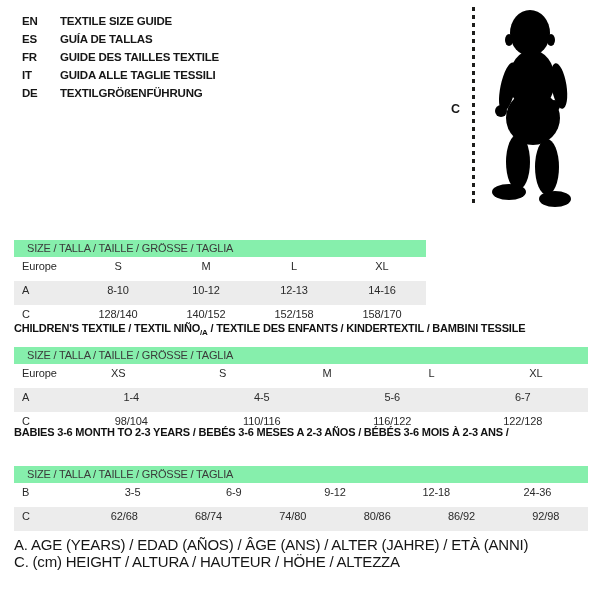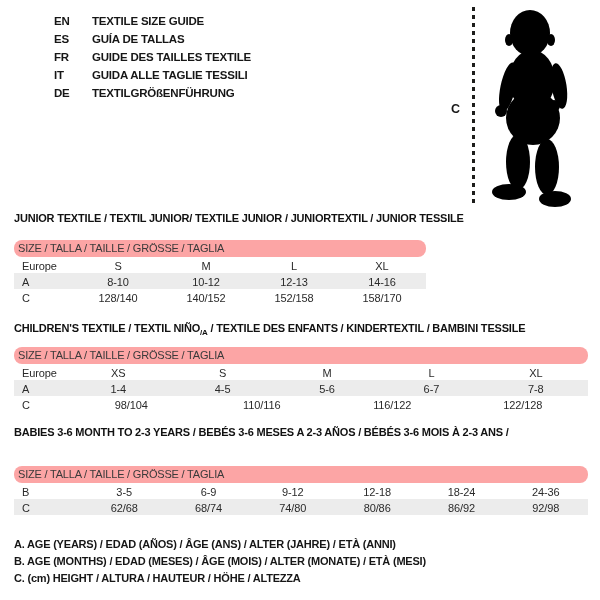--- a/index.html
+++ b/index.html
@@ -8,21 +8,21 @@
     width: 600px;
     height: 600px;
     background: #ffffff;
     overflow: hidden;
     font-family: "Liberation Sans", sans-serif;
     color: #1d1d1b;
   }
 
   
   .lang-list { position: absolute; top: 12px; left: 22px; }
-  .lang-row { display: flex; height: 18px; line-height: 18px; margin-left: 32px; }
+  .lang-row { display: flex; height: 18px; line-height: 18px; }
   .lang-code, .lang-title {
     font-weight: bold; font-size: 11.5px; letter-spacing: -0.2px; color: #161616;
   }
   .lang-code { width: 38px; }
 
   
   .measure-line {
     position: absolute; left: 472px; top: 7px; width: 3px; height: 199px;
     background: repeating-linear-gradient(to bottom, #1d1d1b 0 4px, transparent 4px 8px);
   }
@@ -42,38 +42,38 @@
   #title2 { top: 322px; }
   #title3 { top: 424px; line-height: 16px; white-space: normal; width: 560px; }
   .sub-size { font-size: 8px; }
 
   
   .size-table { position: absolute; left: 14px; }
   #table1 { top: 240px; width: 412px; }
   #table2 { top: 347px; width: 574px; }
   #table3 { top: 466px; width: 574px; }
   .thead {
-    background: #fca5a5; height: 17px; line-height: 17px;
-    font-size: 11px; padding-left: 4px; color: #3a3a3a; letter-spacing: -0.2px; border-radius: 8px;
+    background: #86efac; height: 17px; line-height: 17px;
+    font-size: 11px; padding-left: 13px; color: #3a3a3a; letter-spacing: -0.2px;
   }
   .trow {
-    display: flex; height: 16px; line-height: 18px;
+    display: flex; height: 24px; line-height: 18px;
     font-size: 11px; letter-spacing: -0.1px; color: #2a2a2a;
   }
   .trow.alt { background: #ececec; }
   .tlabel { padding-left: 8px; box-sizing: border-box; }
   #table1 .tlabel { width: 60px; }
   #table2 .tlabel { width: 52px; }
   #table3 .tlabel { width: 68px; }
   .tcell { flex: 1; text-align: center; }
 
   
   .footnotes {
     position: absolute; left: 14px; top: 536px;
-    font-weight: bold; font-size: 11px; line-height: 17px;
+    font-weight: normal; font-size: 15px; line-height: 17px;
     letter-spacing: -0.2px; color: #161616;
   }
 </style>
 </head>
 <body>
 
 <div class="page">
 
   <div class="lang-list">
     <div class="lang-row">
@@ -111,21 +111,20 @@
       <circle cx="21" cy="107" r="6"></circle>
       <ellipse cx="79" cy="82" rx="7.5" ry="23" transform="rotate(-9 79 82)"></ellipse>
       <circle cx="74" cy="102" r="6"></circle>
       <ellipse cx="38" cy="158" rx="12" ry="28"></ellipse>
       <ellipse cx="67" cy="163" rx="12" ry="28"></ellipse>
       <ellipse cx="29" cy="188" rx="17" ry="8"></ellipse>
       <ellipse cx="75" cy="195" rx="16" ry="8"></ellipse>
     </g>
   </svg>
 
-  <div class="block-title" id="title1">JUNIOR TEXTILE / TEXTIL JUNIOR/ TEXTILE JUNIOR / JUNIORTEXTIL / JUNIOR TESSILE</div>
   <div class="size-table" id="table1">
     <div class="thead">SIZE / TALLA / TAILLE / GRÖSSE / TAGLIA</div>
     <div class="trow">
       <span class="tlabel">Europe</span>
       <span class="tcell">S</span>
       <span class="tcell">M</span>
       <span class="tcell">L</span>
       <span class="tcell">XL</span>
     </div>
     <div class="trow alt">
@@ -156,21 +155,20 @@
       <span class="tcell">M</span>
       <span class="tcell">L</span>
       <span class="tcell">XL</span>
     </div>
     <div class="trow alt">
       <span class="tlabel">A</span>
       <span class="tcell">1-4</span>
       <span class="tcell">4-5</span>
       <span class="tcell">5-6</span>
       <span class="tcell">6-7</span>
-      <span class="tcell">7-8</span>
     </div>
     <div class="trow">
       <span class="tlabel">C</span>
       <span class="tcell">98/104</span>
       <span class="tcell">110/116</span>
       <span class="tcell">116/122</span>
       <span class="tcell">122/128</span>
     </div>
   </div>
 
@@ -178,33 +176,31 @@
     <span>BABIES 3-6 MONTH TO 2-3 YEARS / BEBÉS 3-6 MESES A 2-3 AÑOS / BÉBÉS 3-6 MOIS À 2-3 ANS /</span><br>
   </div>
   <div class="size-table" id="table3">
     <div class="thead">SIZE / TALLA / TAILLE / GRÖSSE / TAGLIA</div>
     <div class="trow">
       <span class="tlabel">B</span>
       <span class="tcell">3-5</span>
       <span class="tcell">6-9</span>
       <span class="tcell">9-12</span>
       <span class="tcell">12-18</span>
-      <span class="tcell">18-24</span>
       <span class="tcell">24-36</span>
     </div>
     <div class="trow alt">
       <span class="tlabel">C</span>
       <span class="tcell">62/68</span>
       <span class="tcell">68/74</span>
       <span class="tcell">74/80</span>
       <span class="tcell">80/86</span>
       <span class="tcell">86/92</span>
       <span class="tcell">92/98</span>
     </div>
   </div>
 
   <div class="footnotes">
     <div>A. AGE (YEARS) / EDAD (AÑOS) / ÂGE (ANS) / ALTER (JAHRE) / ETÀ (ANNI)</div>
-    <div>B. AGE (MONTHS) / EDAD (MESES) / ÂGE (MOIS) / ALTER (MONATE) / ETÀ (MESI)</div>
     <div>C. (cm) HEIGHT / ALTURA / HAUTEUR / HÖHE / ALTEZZA</div>
   </div>
 
 </div>
 
 </body></html>

